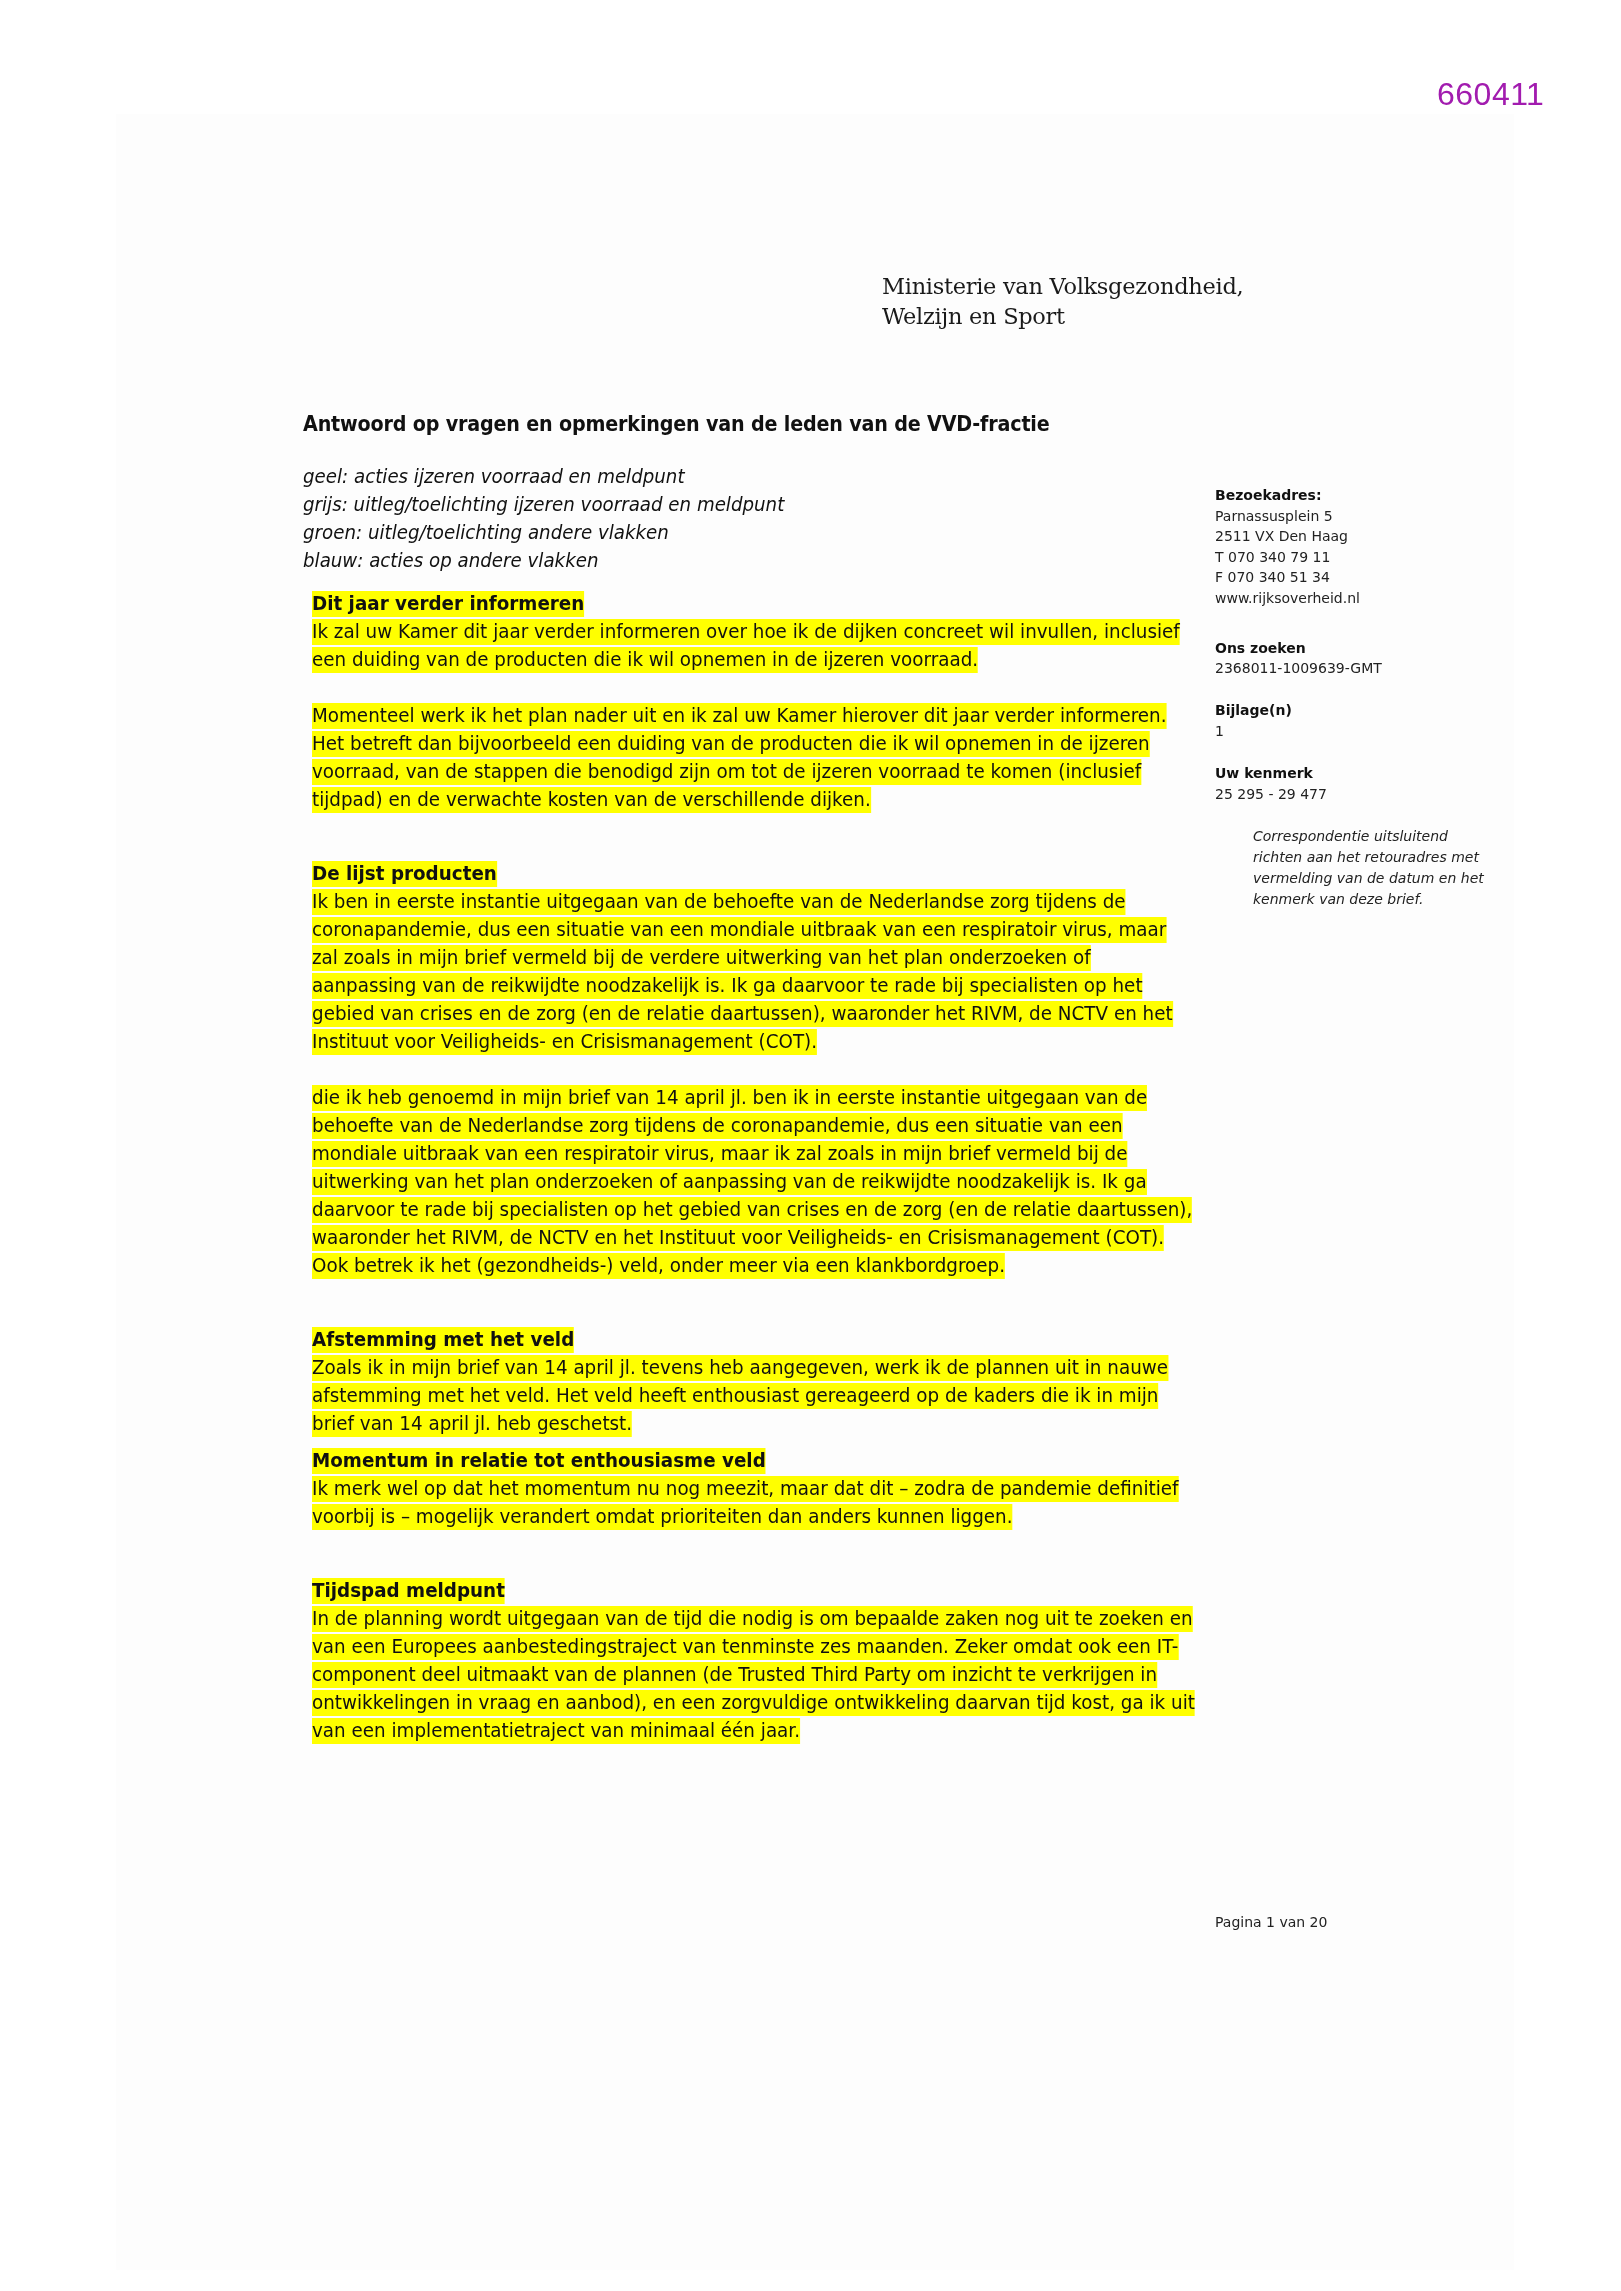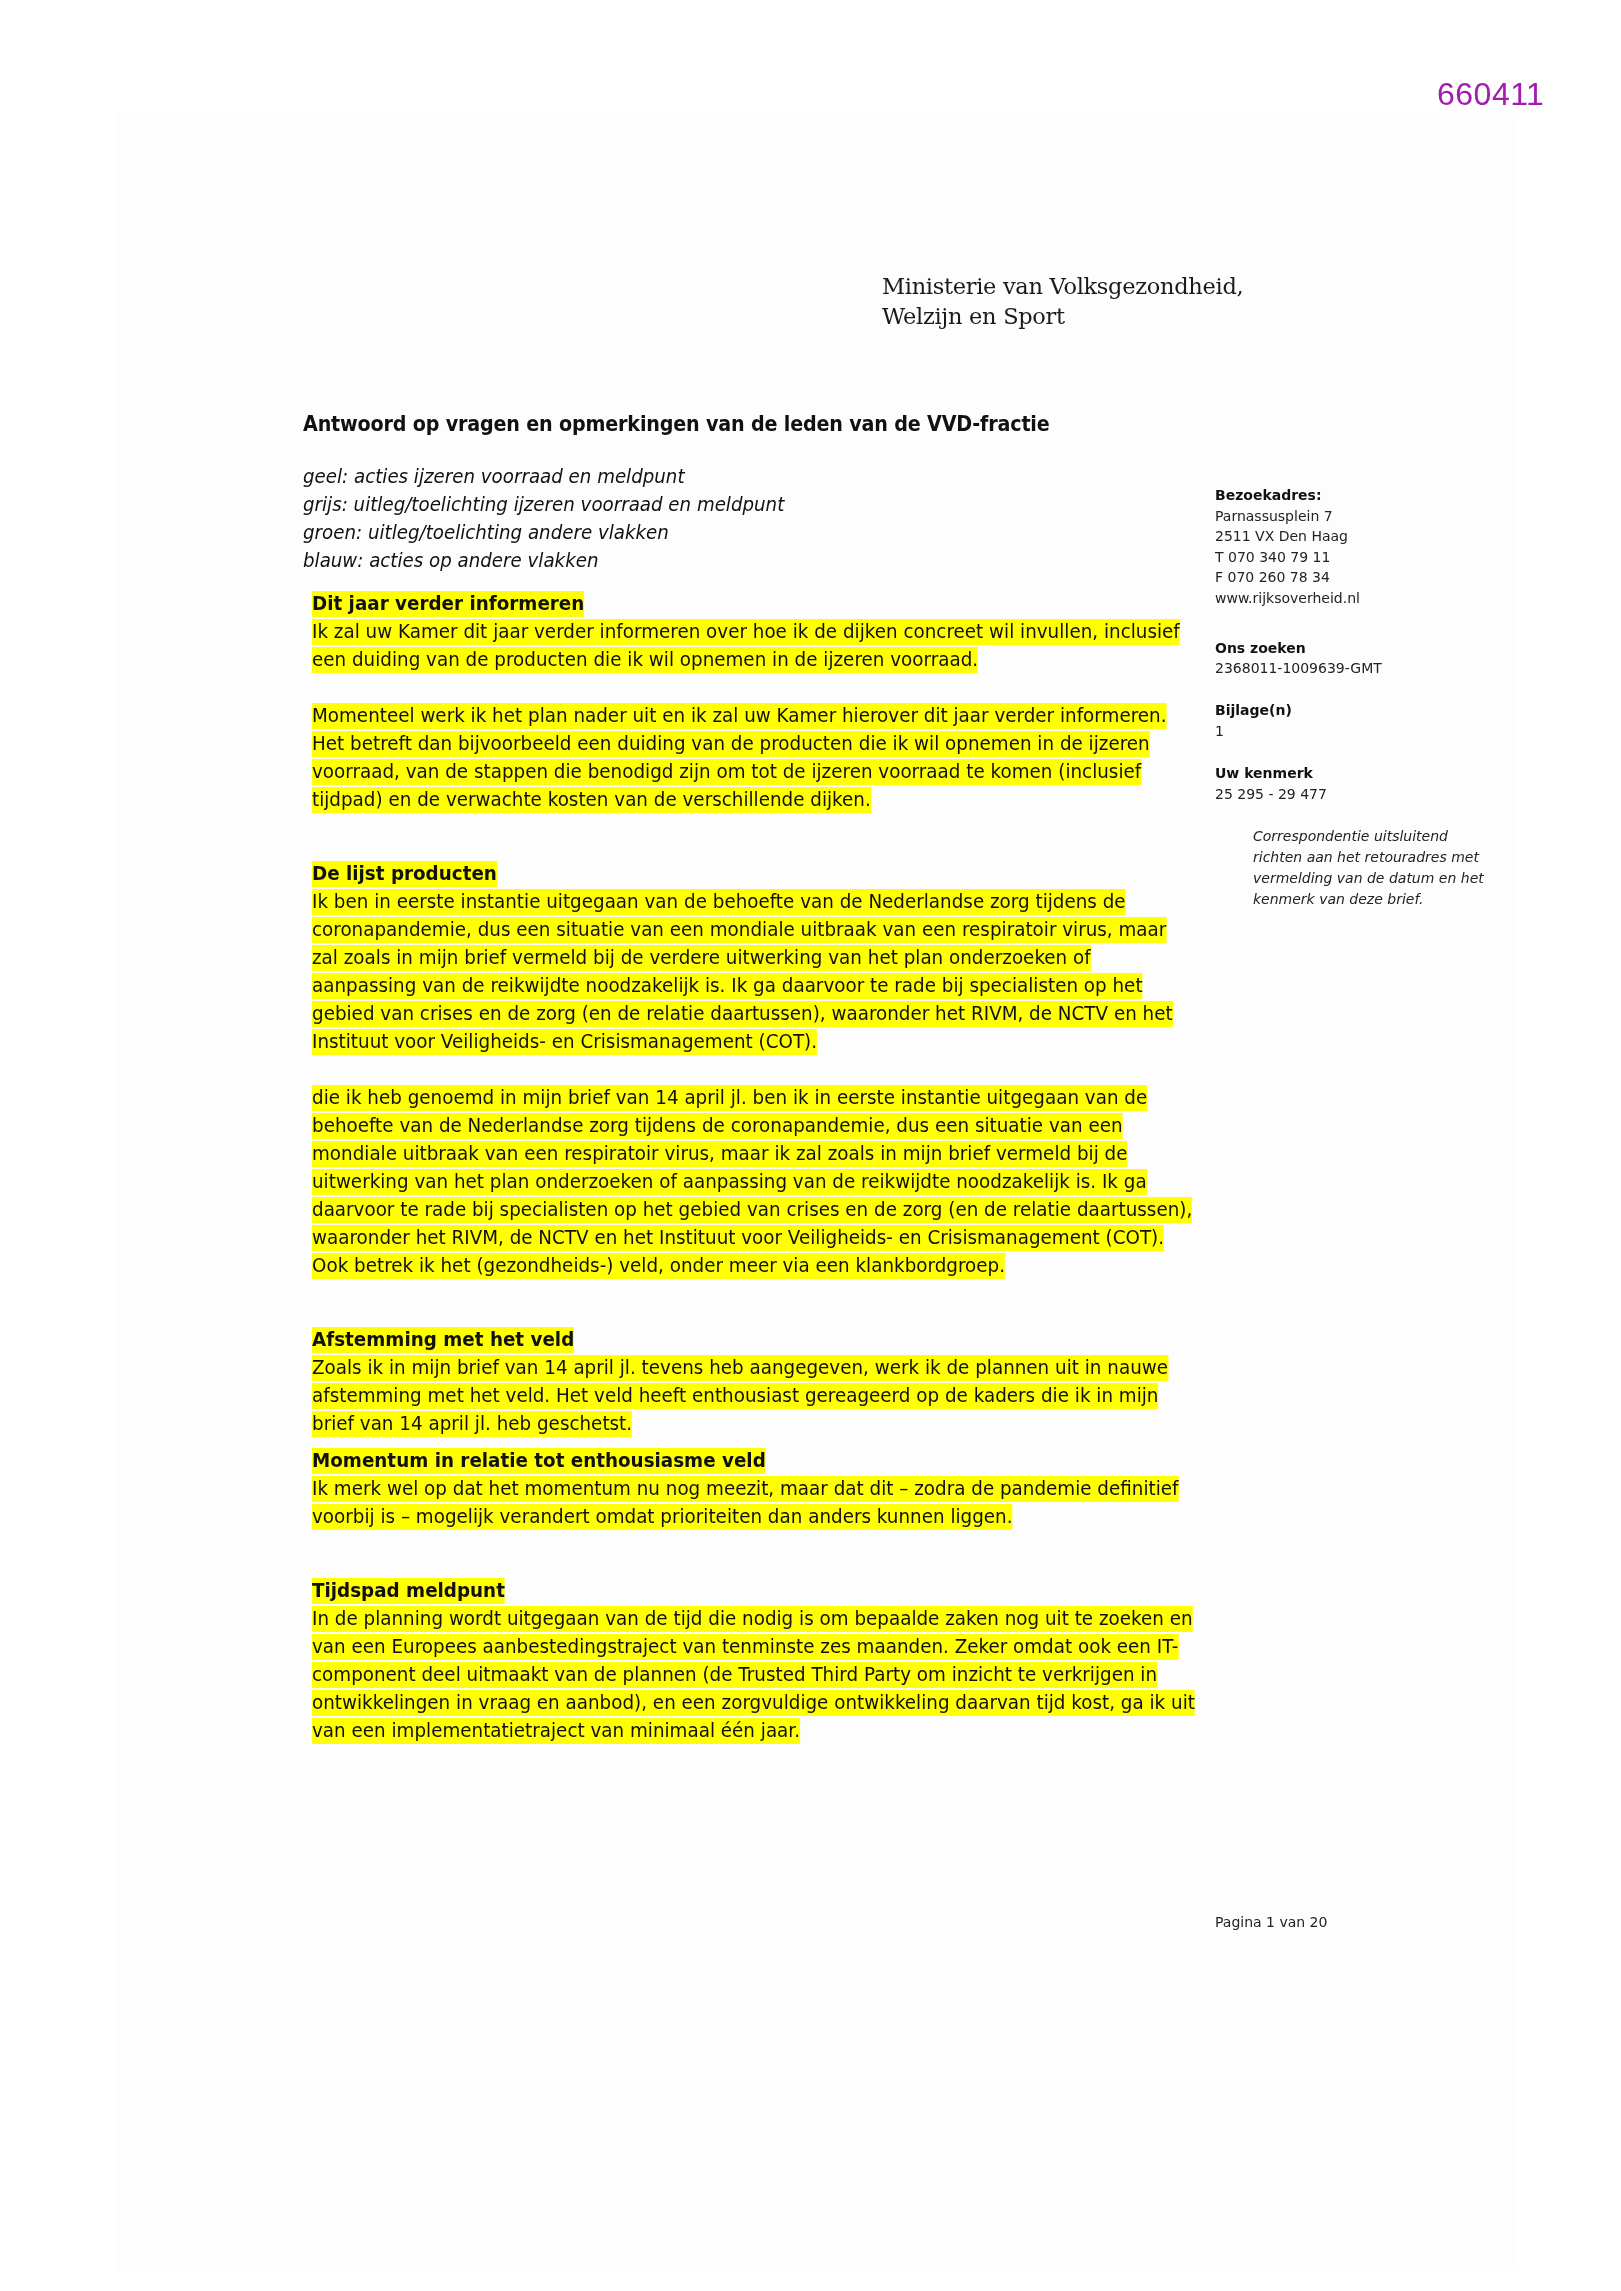--- a/index.html
+++ b/index.html
@@ -163,24 +163,24 @@
 
   <div class="section">
     <div class="block"><span class="hl heading">Tijdspad meldpunt</span></div>
     <div class="block"><span class="hl">In de planning wordt uitgegaan van de tijd die nodig is om bepaalde zaken nog uit te zoeken en van een Europees aanbestedingstraject van tenminste zes maanden. Zeker omdat ook een IT-component deel uitmaakt van de plannen (de Trusted Third Party om inzicht te verkrijgen in ontwikkelingen in vraag en aanbod), en een zorgvuldige ontwikkeling daarvan tijd kost, ga ik uit van een implementatietraject van minimaal één jaar.</span></div>
   </div>
 </div>
 
 <div class="sidebar">
   <div class="group">
     <div class="label">Bezoekadres:</div>
-    <div>Parnassusplein 7</div>
+    <div>Parnassusplein 5</div>
     <div>2511 VX  Den Haag</div>
     <div>T  070 340 79 11</div>
-    <div>F  070 260 78 34</div>
+    <div>F  070 340 51 34</div>
     <div>www.rijksoverheid.nl</div>
   </div>
   <div class="group" style="margin-top:29px">
     <div class="label">Ons zoeken</div>
     <div>2368011-1009639-GMT</div>
   </div>
   <div class="group">
     <div class="label">Bijlage(n)</div>
     <div>1</div>
   </div>

